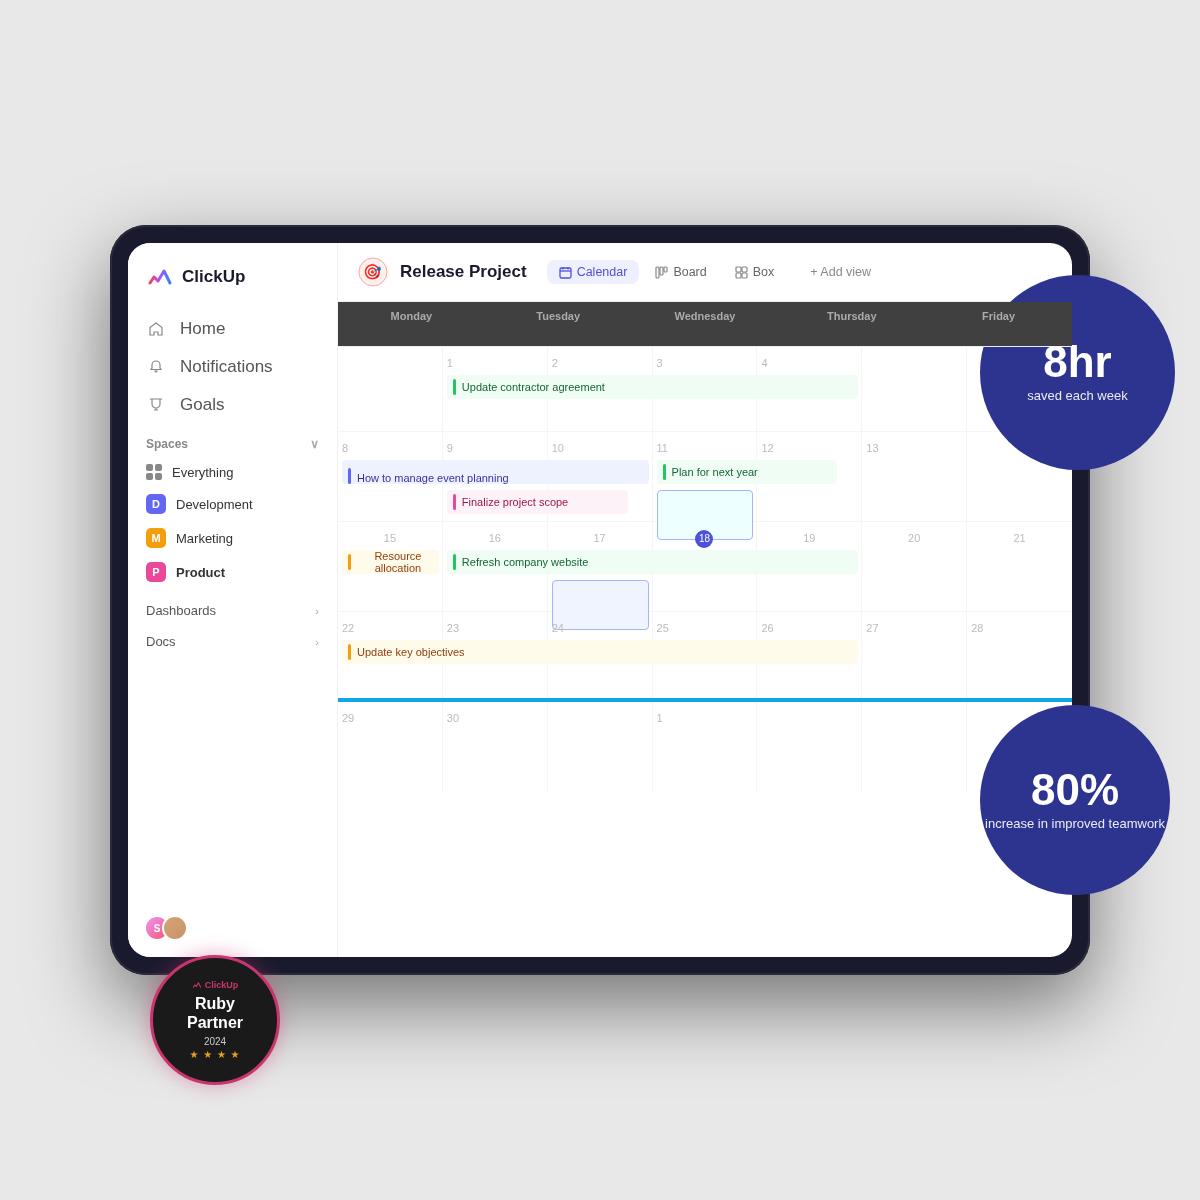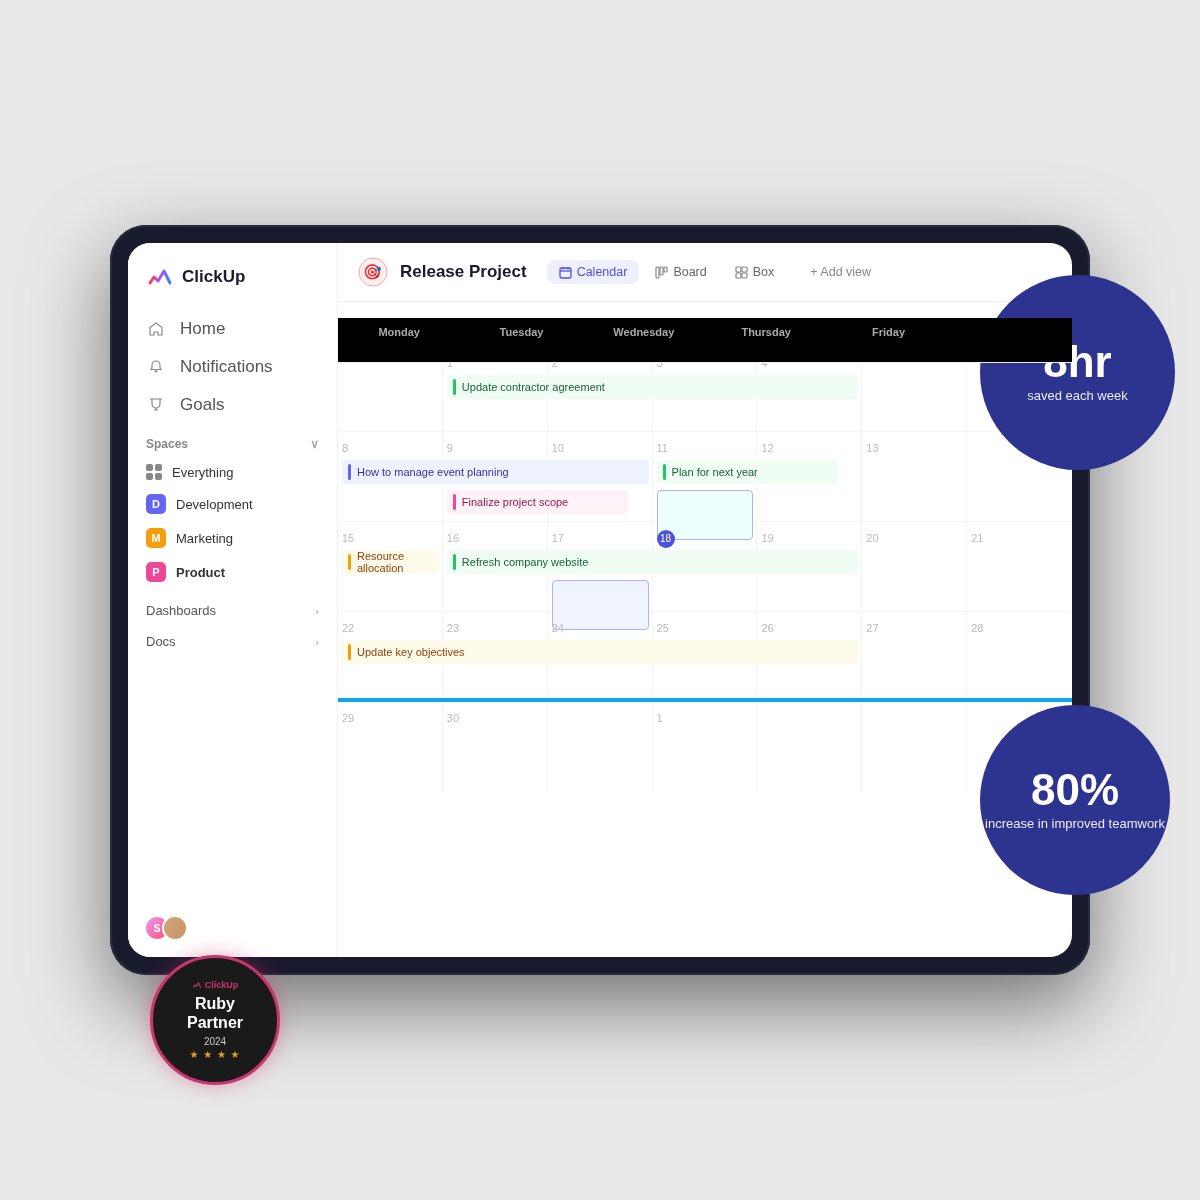--- a/index.html
+++ b/index.html
@@ -482,21 +482,21 @@
               <span>Box</span>
             </div>
           </div>
           <div class="add-view-btn">
             <span>+ Add view</span>
           </div>
         </div>
 
         <div class="calendar-area" style="position:relative;">
 
-          <div style="display:grid;grid-template-columns:repeat(6,1fr);border-bottom:1px solid #f0f0f4;background:#000000;position:sticky;top:16px;z-index:2;">
+          <div style="display:grid;grid-template-columns:repeat(5,1fr);border-bottom:1px solid #f0f0f4;background:#404040;position:sticky;top:0;z-index:2;">
             <div style="text-align:center;padding:8px 4px;font-size:11px;font-weight:600;color:#aaa;">Monday</div>
             <div style="text-align:center;padding:8px 4px;font-size:11px;font-weight:600;color:#aaa;">Tuesday</div>
             <div style="text-align:center;padding:8px 4px;font-size:11px;font-weight:600;color:#aaa;">Wednesday</div>
             <div style="text-align:center;padding:8px 4px;font-size:11px;font-weight:600;color:#aaa;">Thursday</div>
             <div style="text-align:center;padding:8px 4px;font-size:11px;font-weight:600;color:#aaa;">Friday</div>
             <div style="text-align:center;padding:8px 4px;font-size:11px;font-weight:600;color:#aaa;"></div>
             <div style="text-align:center;padding:8px 4px;font-size:11px;font-weight:600;color:#aaa;"></div>
           </div>
 
           <div style="display:grid;grid-template-columns:repeat(7,1fr);position:relative;min-height:85px;border-bottom:1px solid #f5f5f8;">
@@ -515,39 +515,39 @@
           </div>
 
           <div style="display:grid;grid-template-columns:repeat(7,1fr);position:relative;min-height:90px;border-bottom:1px solid #f5f5f8;">
             <div style="border-right:1px solid #f5f5f8;padding:6px 4px;"><span style="font-size:11px;color:#bbb;">8</span></div>
             <div style="border-right:1px solid #f5f5f8;padding:6px 4px;"><span style="font-size:11px;color:#bbb;">9</span></div>
             <div style="border-right:1px solid #f5f5f8;padding:6px 4px;"><span style="font-size:11px;color:#bbb;">10</span></div>
             <div style="border-right:1px solid #f5f5f8;padding:6px 4px;"><span style="font-size:11px;color:#bbb;">11</span></div>
             <div style="border-right:1px solid #f5f5f8;padding:6px 4px;"><span style="font-size:11px;color:#bbb;">12</span></div>
             <div style="border-right:1px solid #f5f5f8;padding:6px 4px;"><span style="font-size:11px;color:#bbb;">13</span></div>
 
-            <div style="position:absolute;top:28px;left:4px;width:calc(3/7*100% - 8px);height:24px;background:#eef2ff;border-radius:4px;display:flex;align-items:center;padding-left:6px;font-size:11px;font-weight:500;color:#3730a3;">
+            <div style="position:absolute;top:28px;left:4px;width:calc(3/7*100% - 8px);height:24px;background:#eef2ff;border-radius:4px;display:flex;align-items:flex-end;padding-left:6px;font-size:11px;font-weight:500;color:#3730a3;">
               <div style="width:3px;height:16px;background:#6366f1;border-radius:2px;margin-right:6px;flex-shrink:0;"></div>
               <span>How to manage event planning</span>
             </div>
 
             <div style="position:absolute;top:28px;left:calc(3/7*100% + 4px);width:calc(1.8/7*100% - 8px);height:24px;background:#f0fdf4;border-radius:4px;display:flex;align-items:center;padding-left:6px;font-size:11px;font-weight:500;color:#166534;">
               <div style="width:3px;height:16px;background:#22c55e;border-radius:2px;margin-right:6px;flex-shrink:0;"></div>
               <span>Plan for next year</span>
             </div>
 
             <div style="position:absolute;top:58px;left:calc(1/7*100% + 4px);width:calc(1.8/7*100% - 8px);height:24px;background:#fdf2f8;border-radius:4px;display:flex;align-items:center;padding-left:6px;font-size:11px;font-weight:500;color:#9d174d;">
               <div style="width:3px;height:16px;background:#ec4899;border-radius:2px;margin-right:6px;flex-shrink:0;"></div>
               <span>Finalize project scope</span>
             </div>
 
             <div style="position:absolute;top:28px;left:calc(3/7*100% + 4px);width:calc(1/7*100% - 8px);top:58px;height:50px;background:#eff;border:1.5px solid #a5b4fc;border-radius:4px;"></div>
           </div>
 
-          <div style="display:grid;grid-template-columns:repeat(7,1fr);position:relative;min-height:90px;border-bottom:1px solid #f5f5f8;">
+          <div style="display:grid;grid-template-columns:repeat(7,1fr);position:relative;min-height:90px;border-bottom:1px solid #f5f5f8;text-align:center;">
             <div style="border-right:1px solid #f5f5f8;padding:6px 4px;"><span style="font-size:11px;color:#bbb;">15</span></div>
             <div style="border-right:1px solid #f5f5f8;padding:6px 4px;"><span style="font-size:11px;color:#bbb;">16</span></div>
             <div style="border-right:1px solid #f5f5f8;padding:6px 4px;"><span style="font-size:11px;color:#bbb;">17</span></div>
             <div style="border-right:1px solid #f5f5f8;padding:6px 4px;"><span style="font-size:11px;color:#bbb;background:#4c52d9;color:#fff;border-radius:50%;width:18px;height:18px;display:inline-flex;align-items:center;justify-content:center;font-size:10px;">18</span></div>
             <div style="border-right:1px solid #f5f5f8;padding:6px 4px;"><span style="font-size:11px;color:#bbb;">19</span></div>
             <div style="border-right:1px solid #f5f5f8;padding:6px 4px;"><span style="font-size:11px;color:#bbb;">20</span></div>
             <div style="padding:6px 4px;"><span style="font-size:11px;color:#bbb;">21</span></div>
 
             <div style="position:absolute;top:28px;left:4px;width:calc(1/7*100% - 8px);height:24px;background:#fffbeb;border-radius:4px;display:flex;align-items:center;padding-left:6px;font-size:11px;font-weight:400;color:#92400e;">
               <div style="width:3px;height:16px;background:#f59e0b;border-radius:2px;margin-right:6px;flex-shrink:0;"></div>

